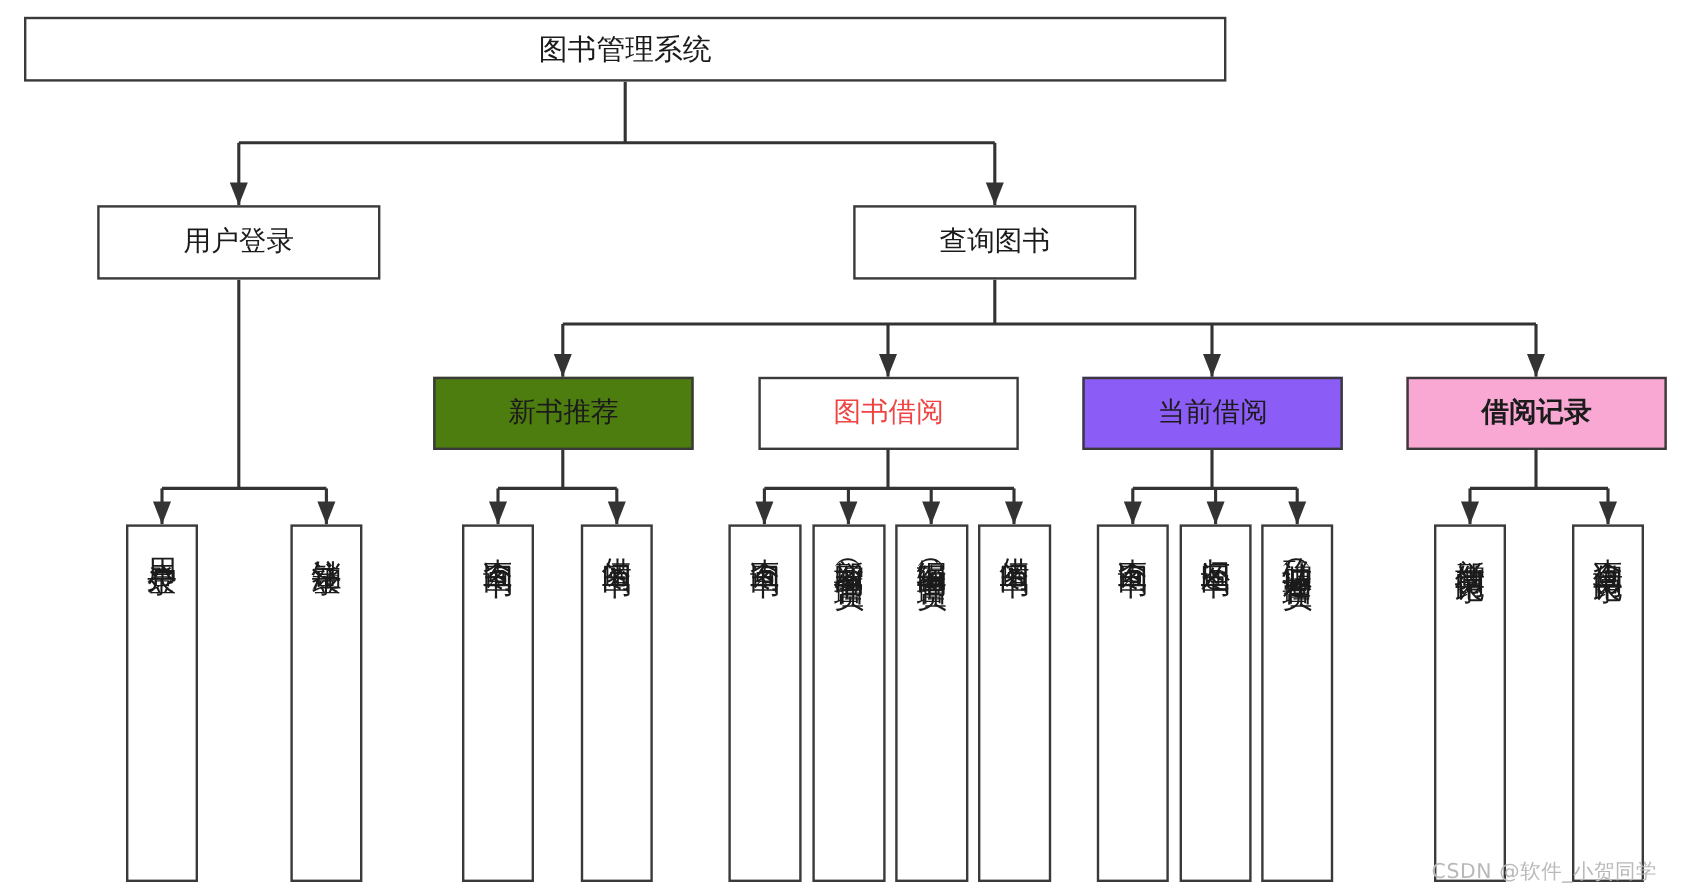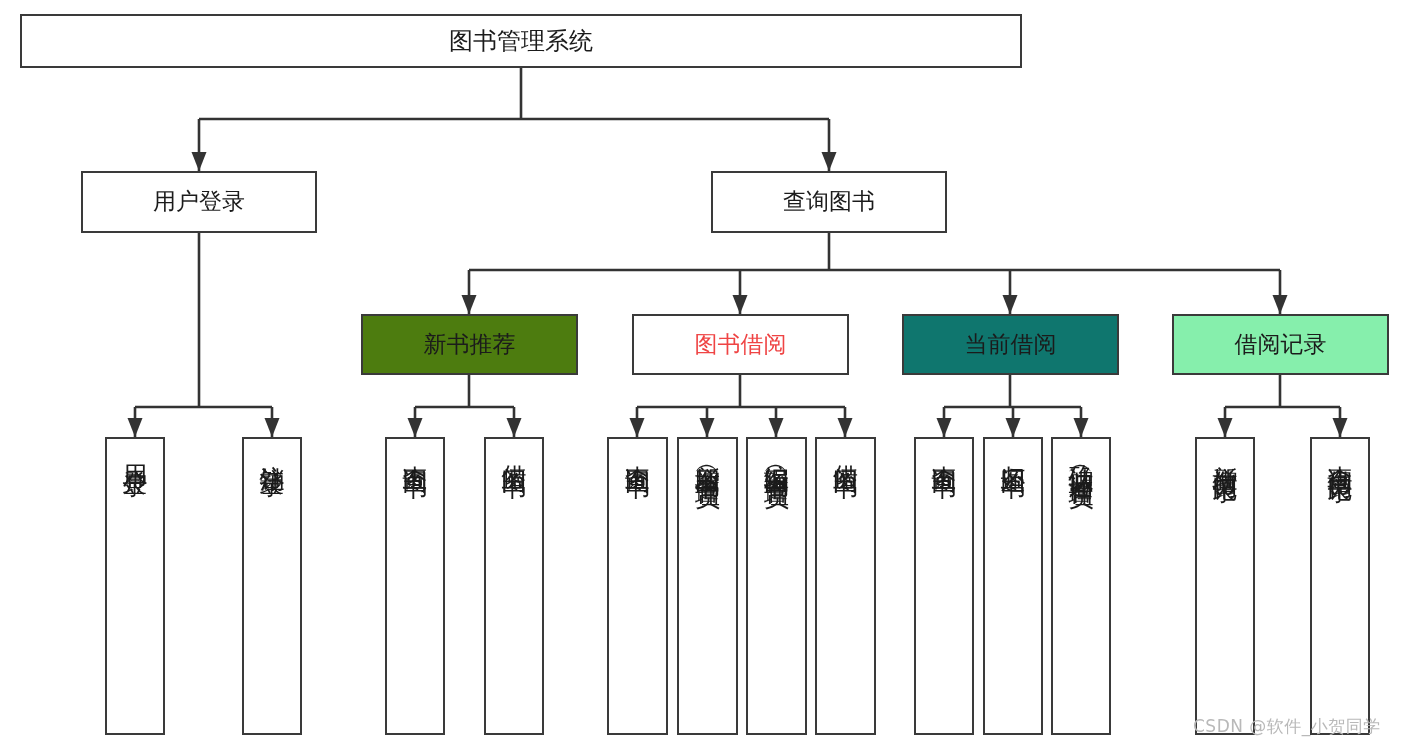--- a/index.html
+++ b/index.html
@@ -139,24 +139,24 @@
       </div>
       <div class="node horizontal" style="left: 711px; top: 171px; width: 236px; height: 62px; border-color: rgb(58, 58, 58); background: rgb(255, 255, 255);">
         <span class="node-label" style="color: rgb(27, 27, 27);">查询图书</span>
       </div>
       <div class="node horizontal" style="left: 361px; top: 314px; width: 217px; height: 61px; border-color: rgb(58, 58, 58); background: #4d7c0f;">
         <span class="node-label" style="color: rgb(27, 27, 27);">新书推荐</span>
       </div>
       <div class="node horizontal" style="left: 632px; top: 314px; width: 217px; height: 61px; border-color: rgb(58, 58, 58); background: rgb(255, 255, 255);">
         <span class="node-label" style="color: #ef4444;">图书借阅</span>
       </div>
-      <div class="node horizontal" style="left: 902px; top: 314px; width: 217px; height: 61px; border-color: rgb(58, 58, 58); background: #0f766e; justify-content: center;">
+      <div class="node horizontal" style="left: 902px; top: 314px; width: 217px; height: 61px; border-color: rgb(58, 58, 58); background: #8b5cf6; justify-content: center;">
         <span class="node-label" style="color: rgb(27, 27, 27);">当前借阅</span>
       </div>
-      <div class="node horizontal" style="left: 1172px; top: 314px; width: 217px; height: 61px; border-color: rgb(58, 58, 58); background: #86efac;">
+      <div class="node horizontal" style="left: 1172px; top: 314px; width: 217px; height: 61px; border-color: rgb(58, 58, 58); background: #f9a8d4; font-weight: bold;">
         <span class="node-label" style="color: rgb(27, 27, 27);">借阅记录</span>
       </div>
       <div class="node vertical" style="left: 105px; top: 437px; width: 60px; height: 298px; border-color: rgb(58, 58, 58); background: rgb(255, 255, 255);">
         <span class="node-label" style="color: rgb(27, 27, 27);">用户登录</span>
       </div>
       <div class="node vertical" style="left: 242px; top: 437px; width: 60px; height: 298px; border-color: rgb(58, 58, 58); background: rgb(255, 255, 255);">
         <span class="node-label" style="color: rgb(27, 27, 27);">注销登录</span>
       </div>
       <div class="node vertical" style="left: 385px; top: 437px; width: 60px; height: 298px; border-color: rgb(58, 58, 58); background: rgb(255, 255, 255);">
         <span class="node-label" style="color: rgb(27, 27, 27);">查询图书</span>

